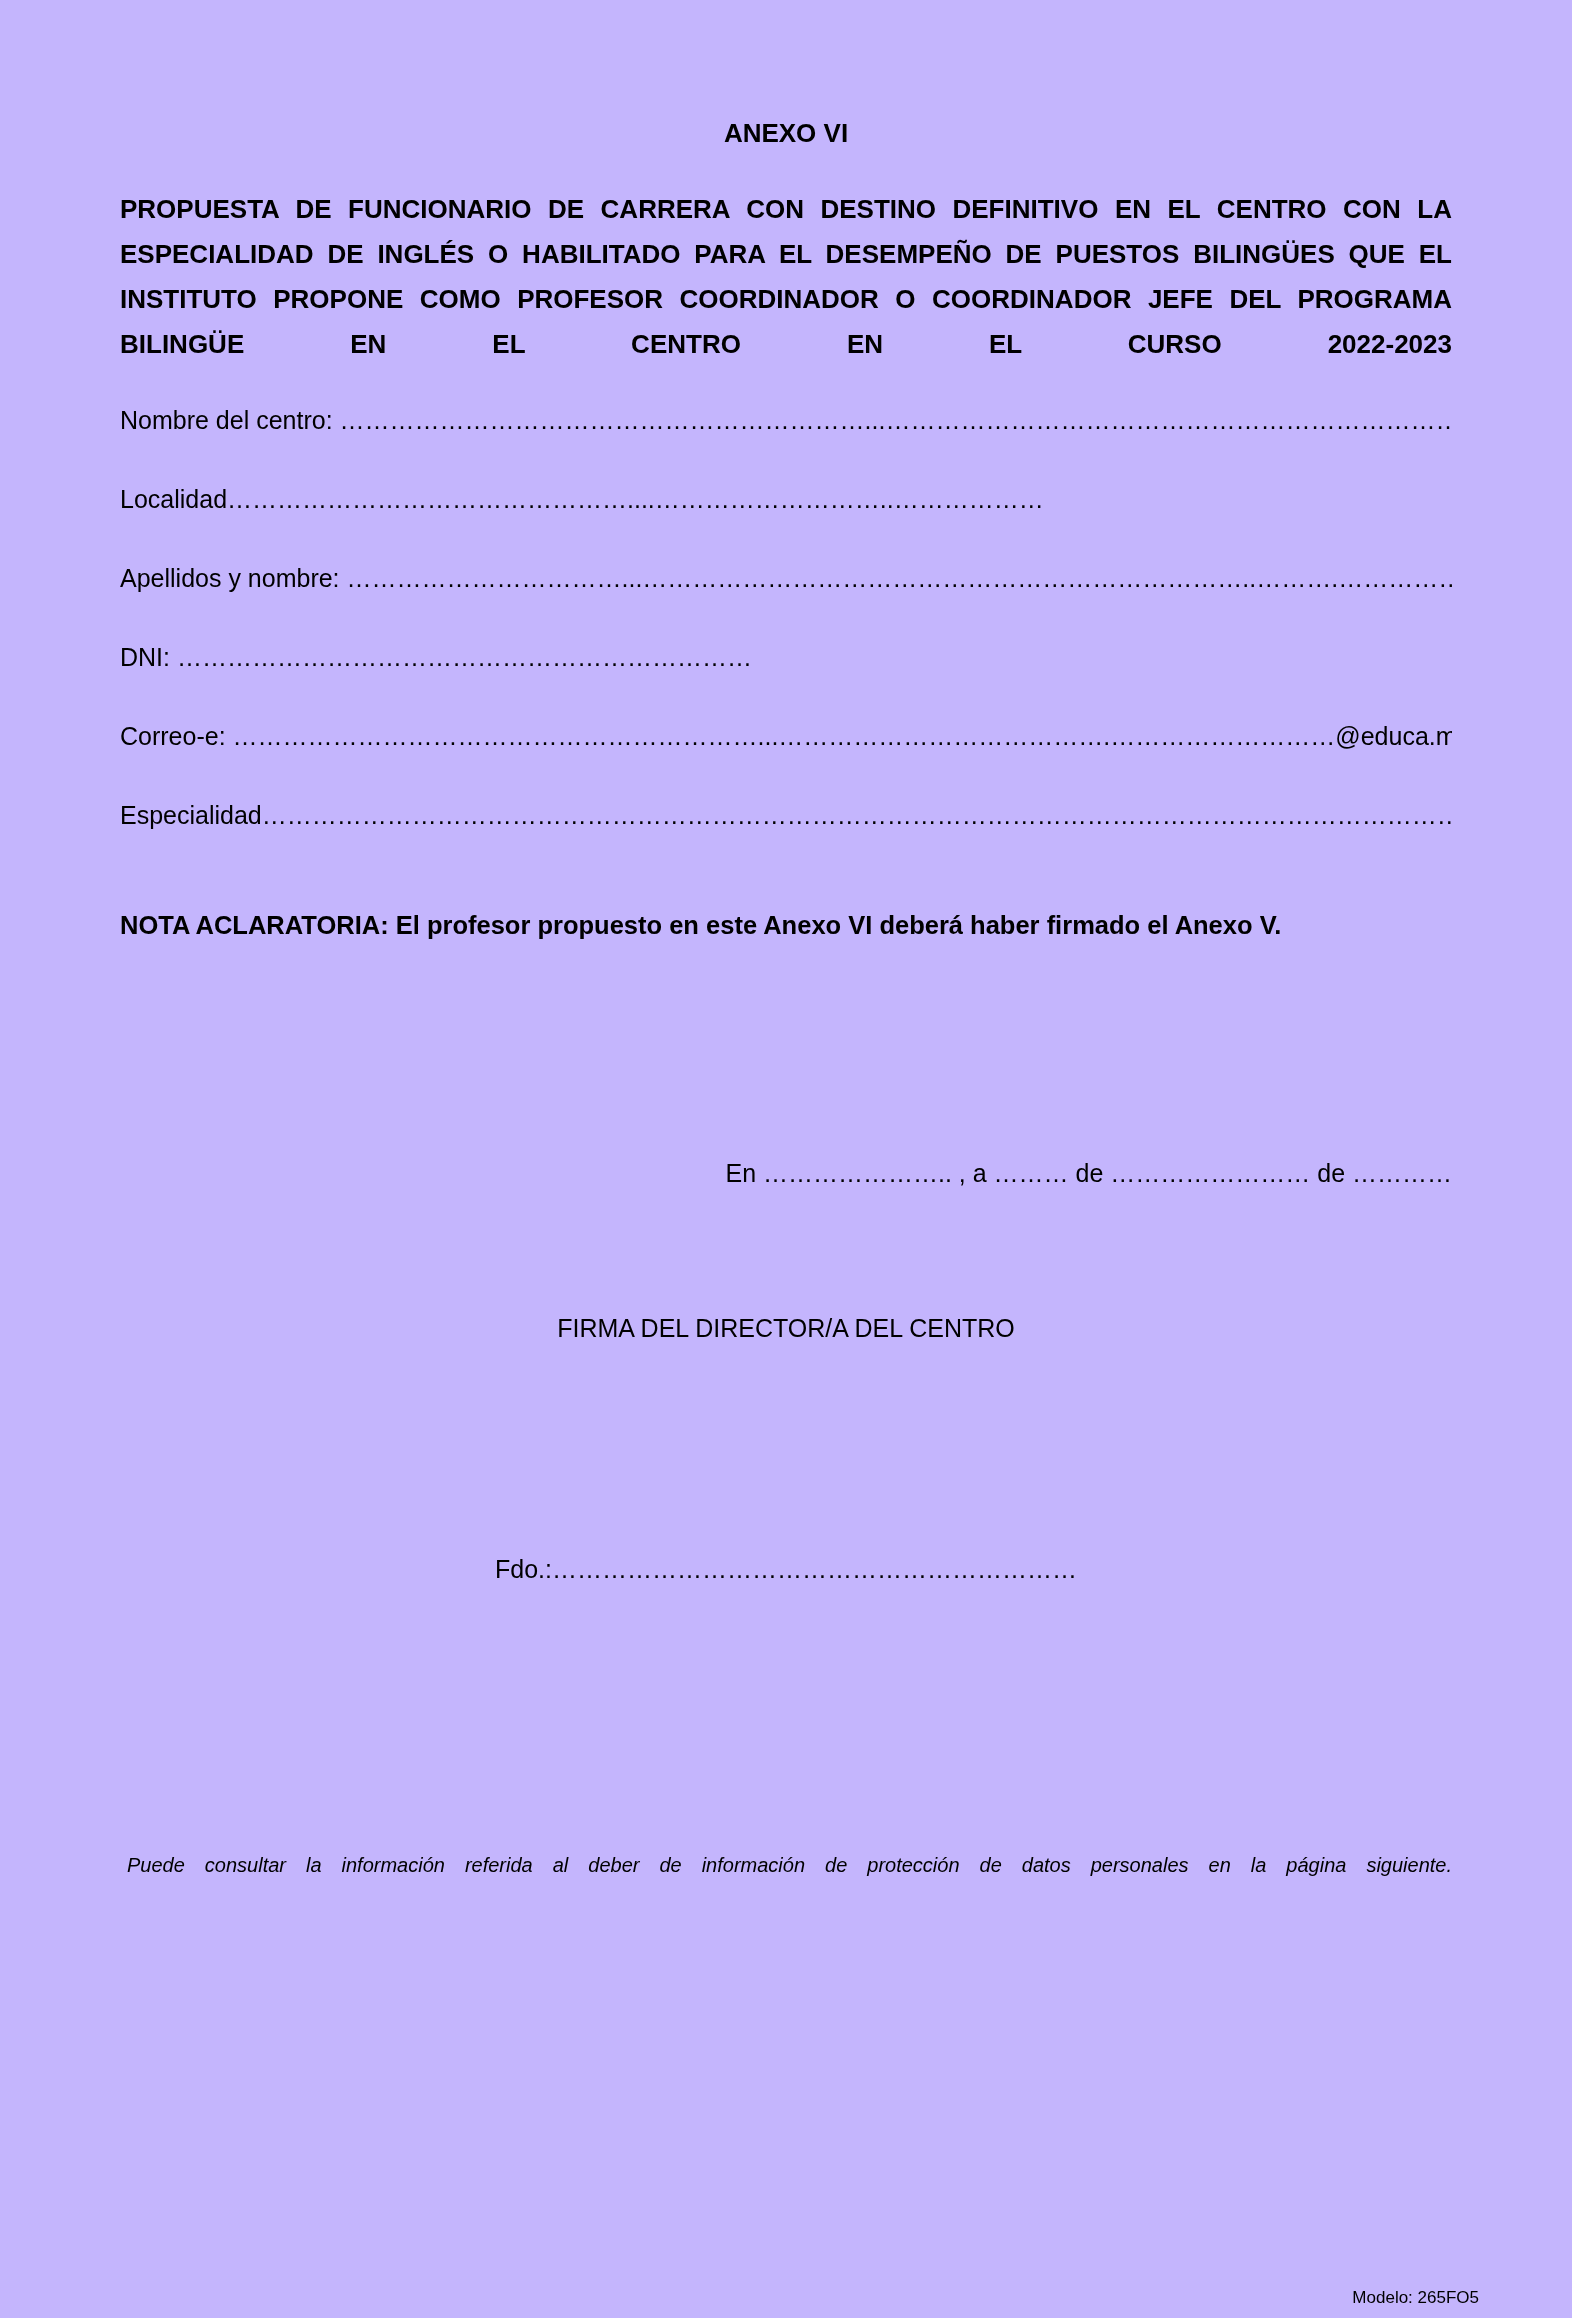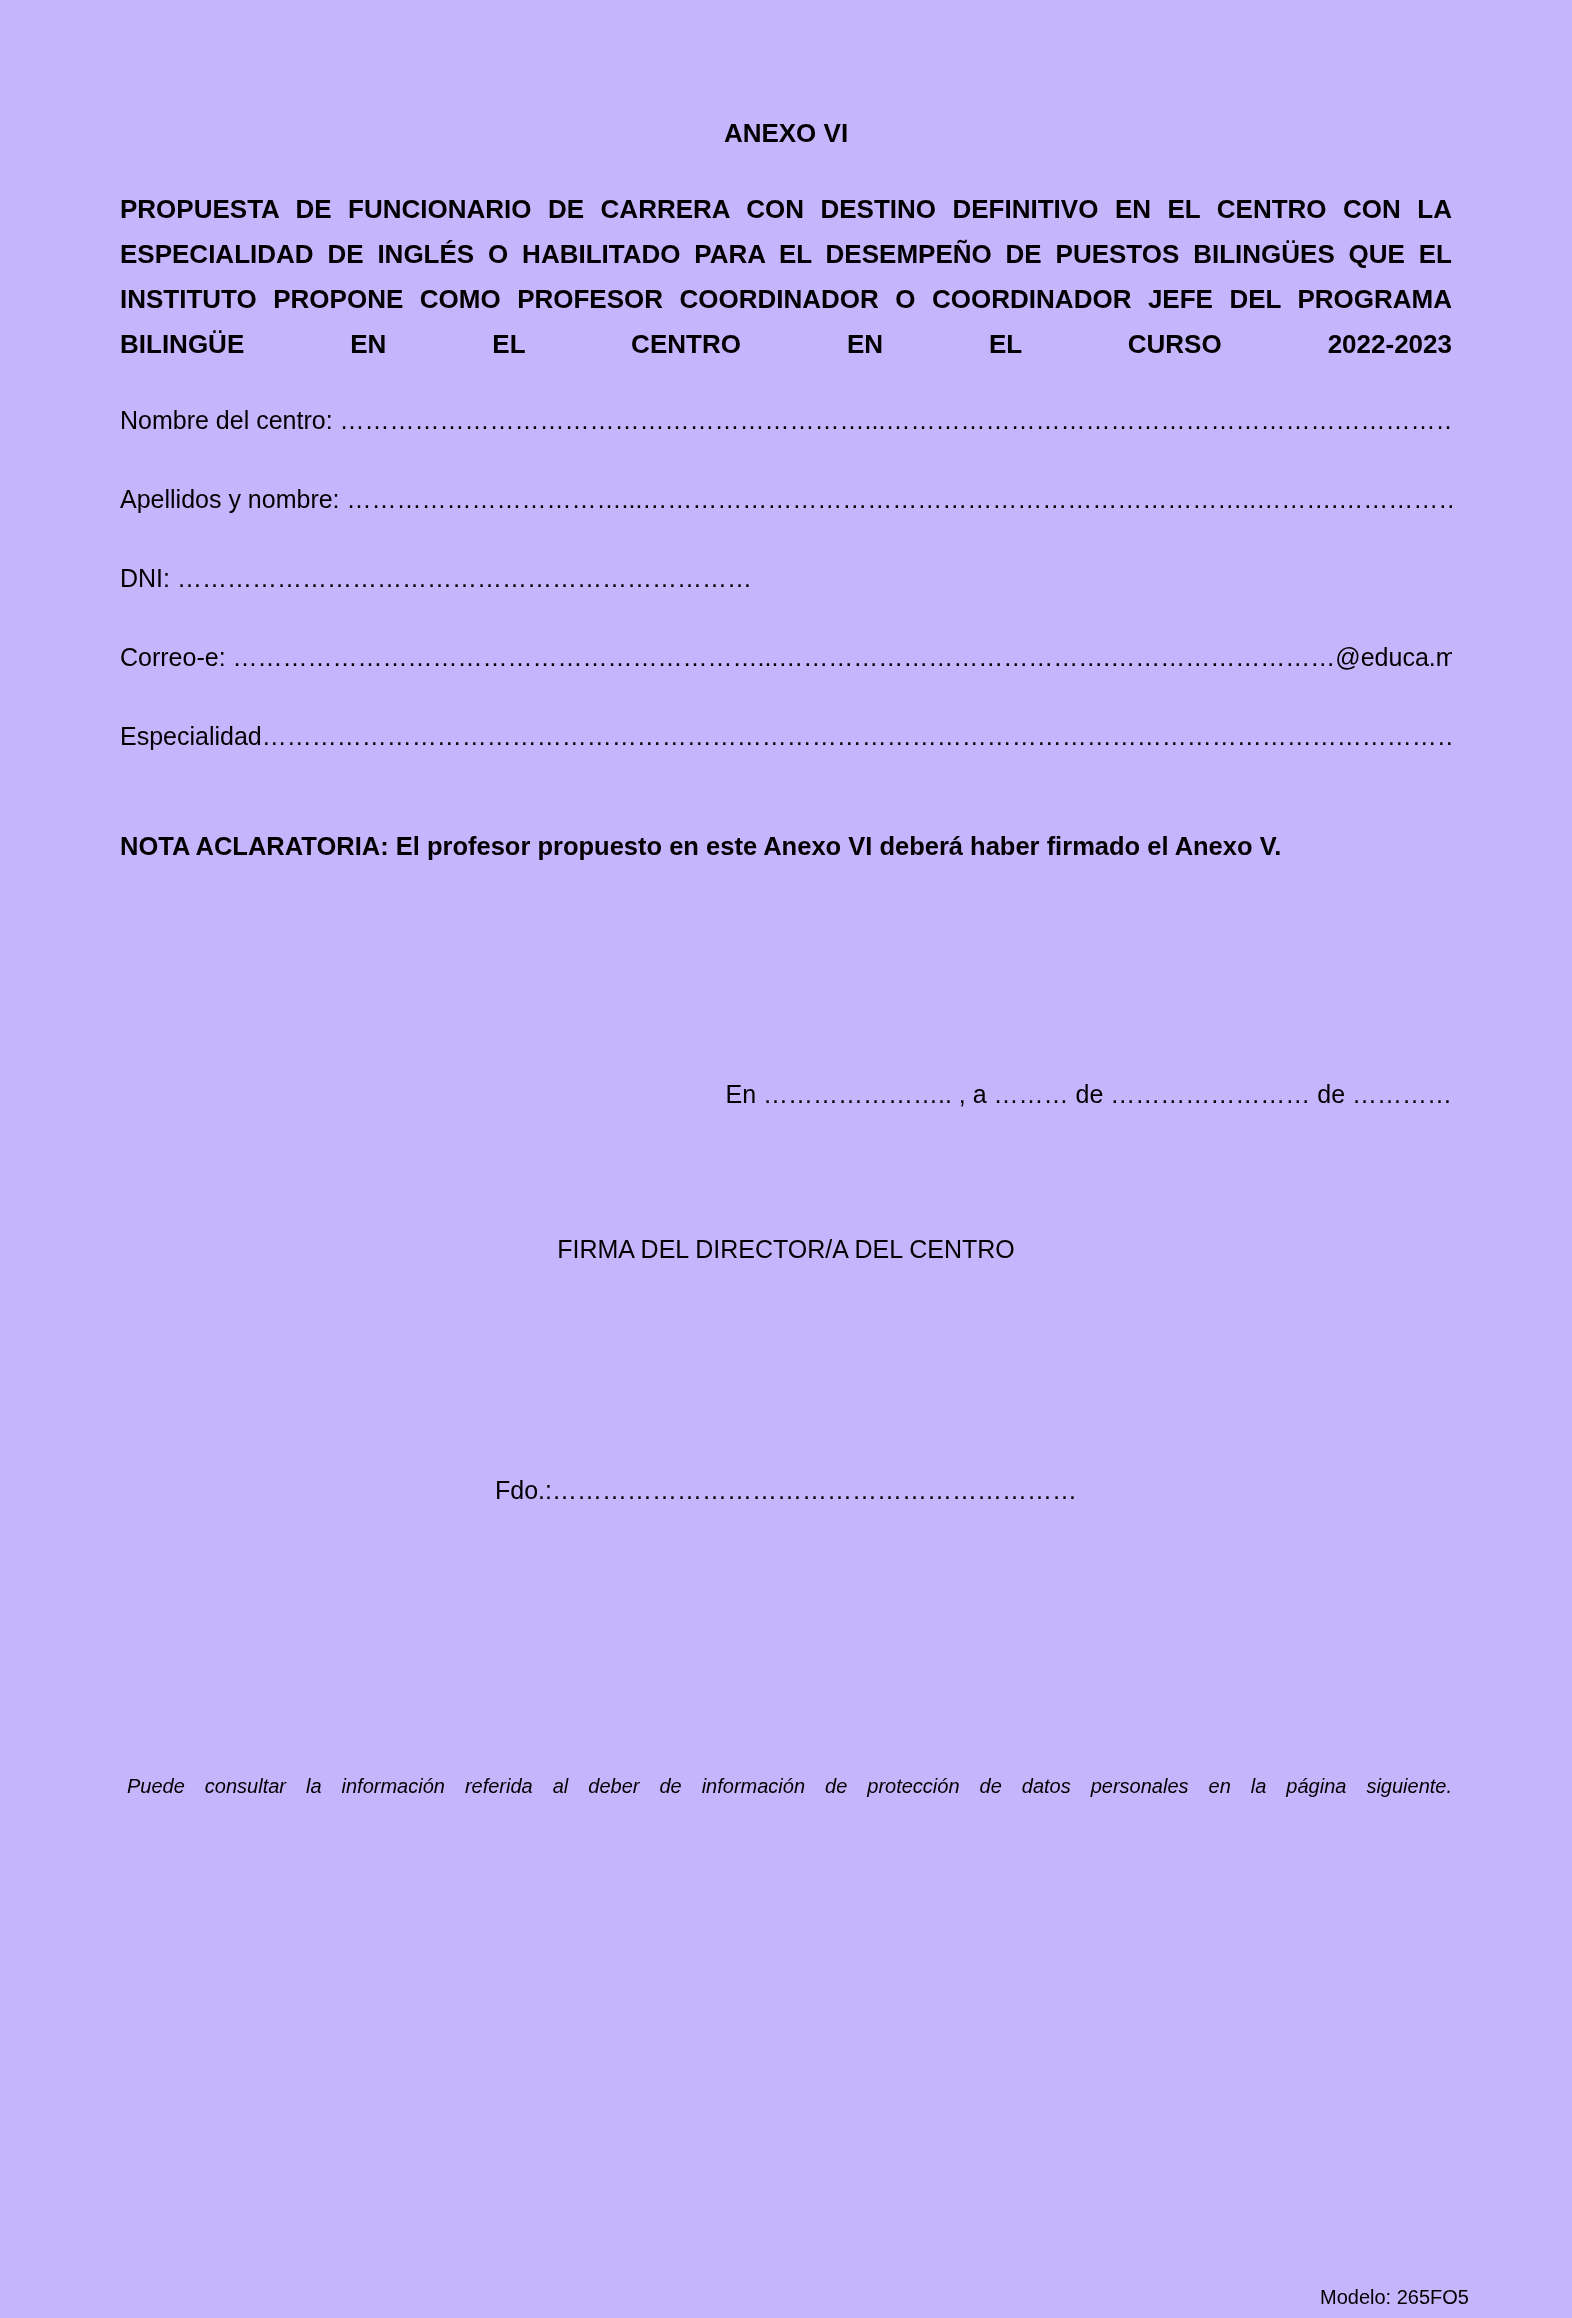--- a/index.html
+++ b/index.html
@@ -73,37 +73,38 @@
   .privacy-line {
     font-size: 20px;
     line-height: 32px;
     text-align: justify;
     text-align-last: justify;
     margin: 264px 0 0 7px;
     font-style: italic;
   }
   .model-code {
     position: absolute;
-    right: 103px;
+    right: 93px;
     bottom: 9.6px;
-    font-size: 20px;
+    font-size: 17px;
     line-height: 23.4px;
   }
 </style>
 </head>
 <body>
 
 <div class="page">
 
   <div class="doc-title">ANEXO VI</div>
 
   <div class="heading-par">PROPUESTA DE FUNCIONARIO DE CARRERA CON DESTINO DEFINITIVO EN EL CENTRO CON LA ESPECIALIDAD DE INGLÉS O HABILITADO PARA EL DESEMPEÑO DE PUESTOS BILINGÜES QUE EL INSTITUTO PROPONE COMO PROFESOR COORDINADOR O COORDINADOR JEFE DEL PROGRAMA BILINGÜE EN EL CENTRO EN EL CURSO 2022-2023</div>
 
   <div class="field-line">Nombre del centro: ………………………………………………………...……………………………………………………………………………………………………………………</div>
 
+  <div class="field-line">Localidad…………………………………………....………………………..………………</div>
 
 
   <div class="field-line">Apellidos y nombre: ……………………………...………………………………………………………………..……….……………………………………………………………………</div>
 
   <div class="field-line">DNI: ……………………………………………………………</div>
 
   <div class="field-line">Correo-e: ………………………………………………………...………………………………….………………………@educa.madrid.org</div>
 
   <div class="field-line">Especialidad……………………………………………………………………………………………………………………………………………………………………</div>
 

